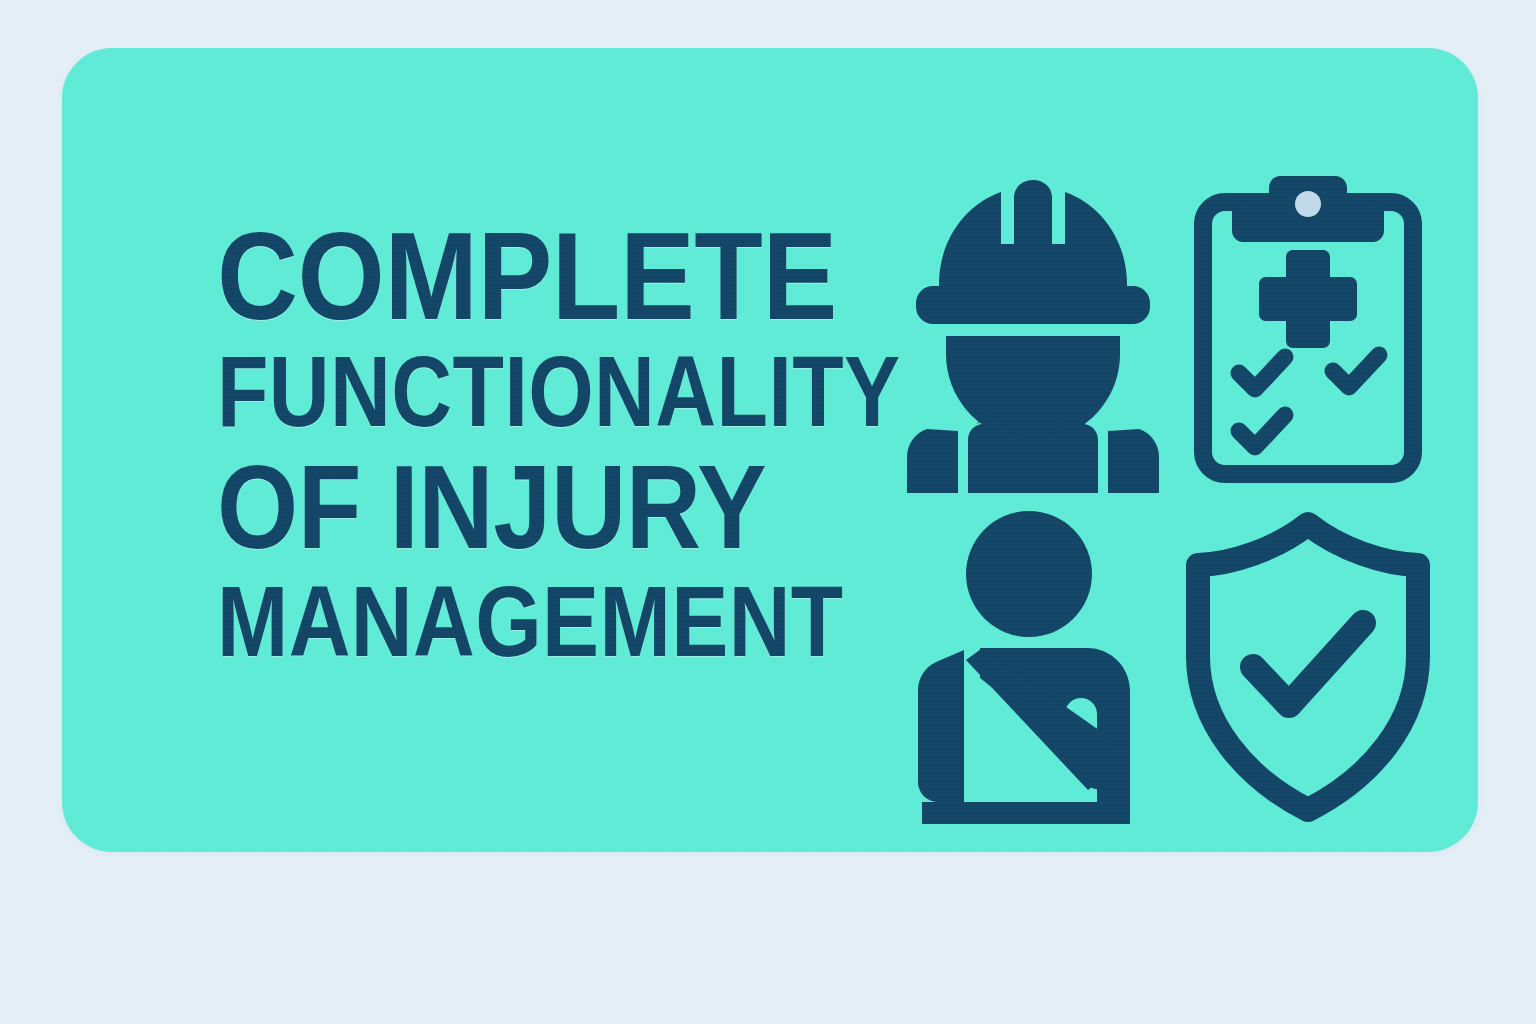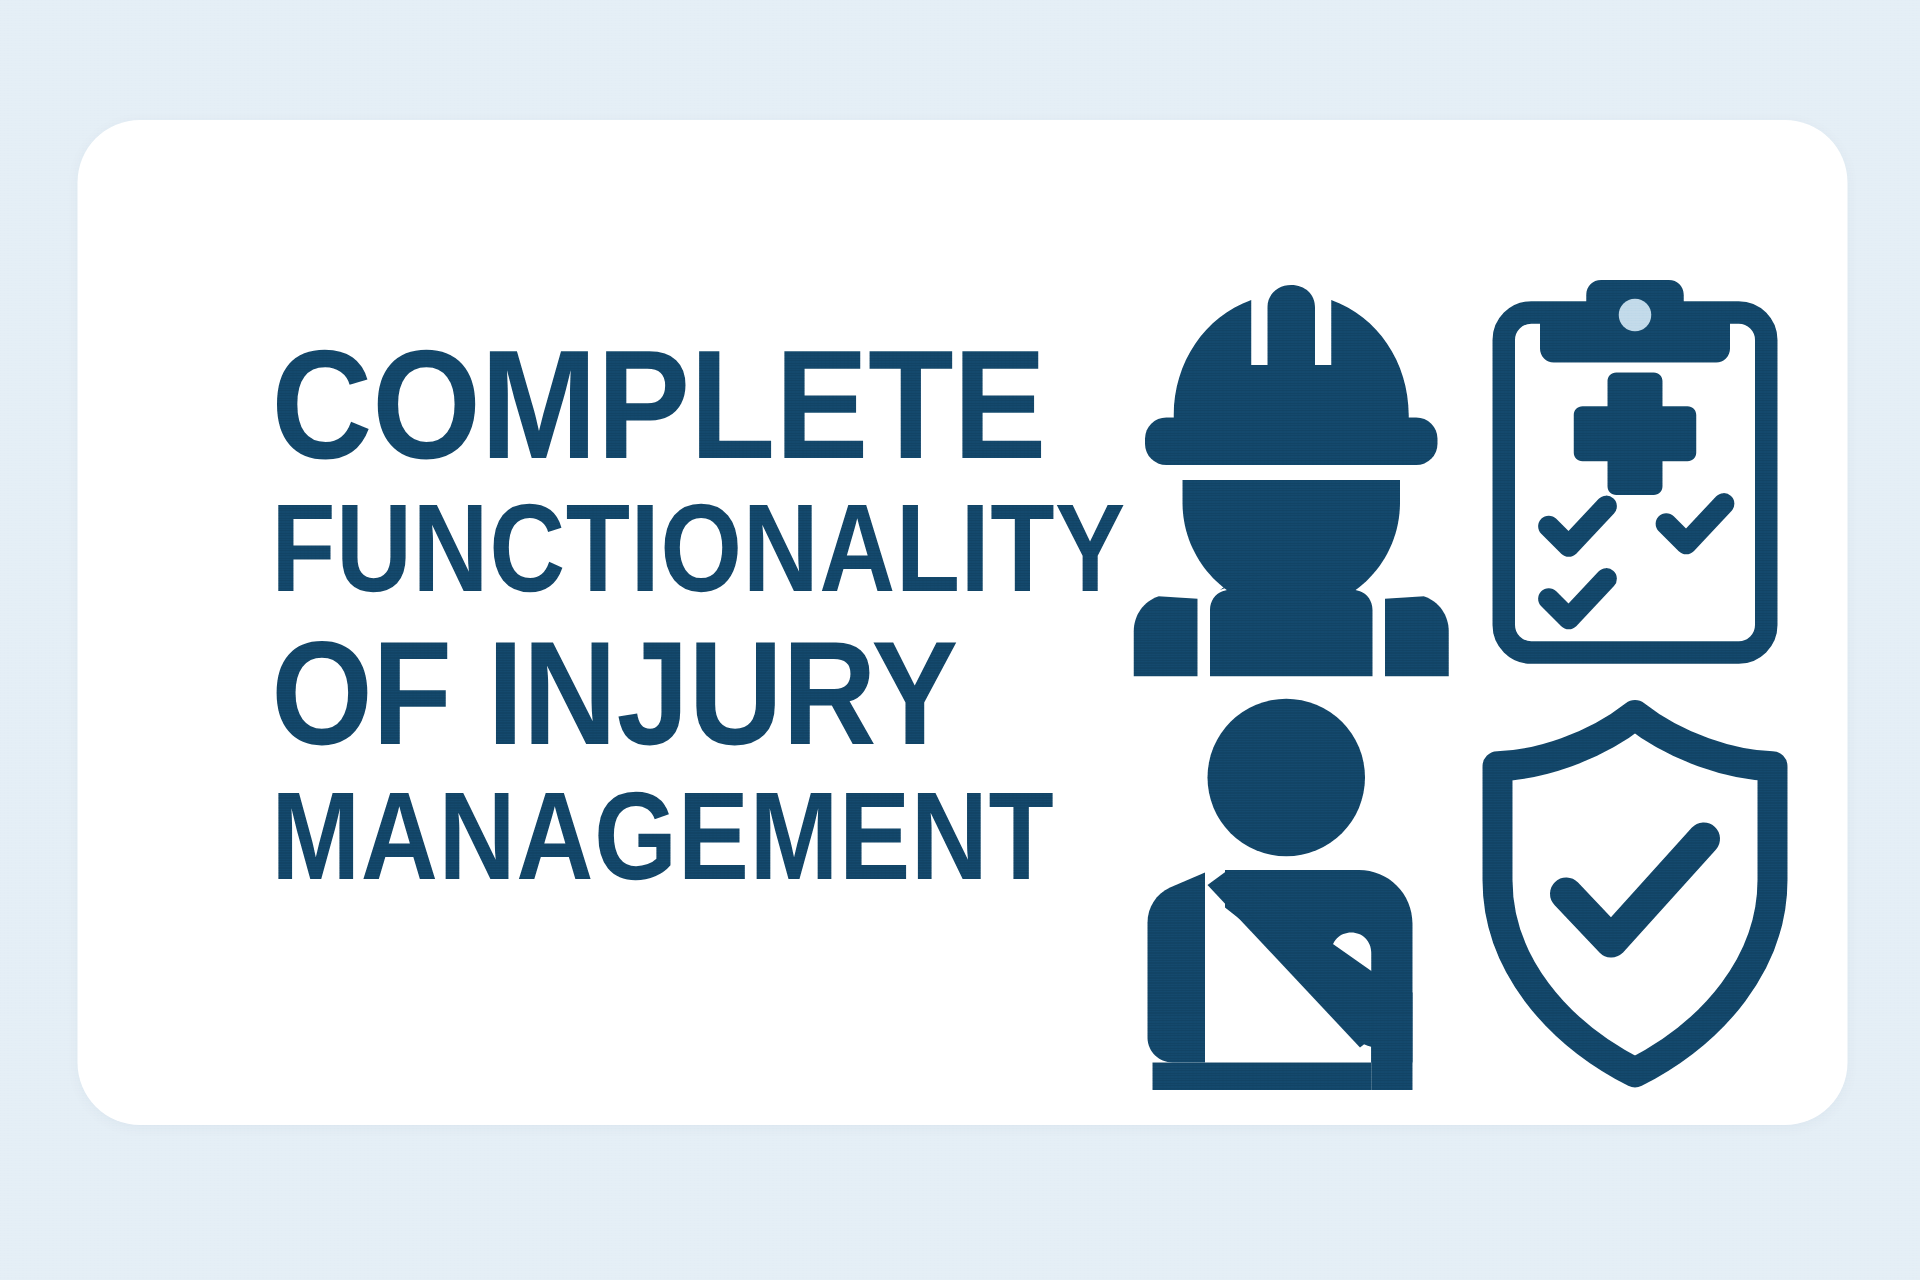--- a/index.html
+++ b/index.html
@@ -32,24 +32,23 @@
       repeating-linear-gradient(90deg, rgba(0,0,0,.035) 0 1px, rgba(0,0,0,0) 1px 3px);
     mix-blend-mode: overlay;
   }
 
   .card {
     position: absolute;
     left: 62px;
     top: 48px;
     width: 1416px;
     height: 804px;
-    background: #ffffff;
+    background: #5eead4;
     border-radius: 50px;
     box-shadow: 0 2px 10px rgba(20,60,90,.045);
-    margin-top: 48px;
   }
 
   
   .headline {
     position: absolute;
     left: 155px;
     top: 170px;
     width: 680px;
     color: #124466;
   }

